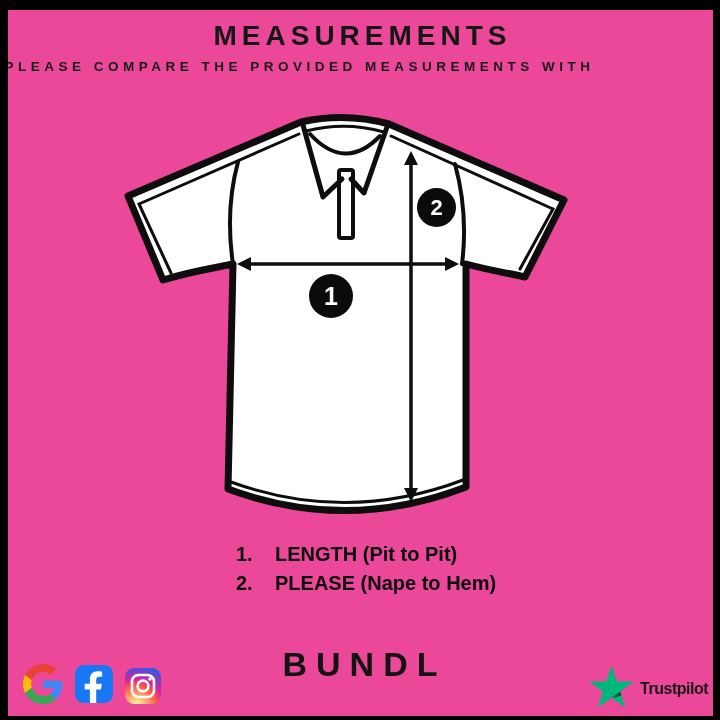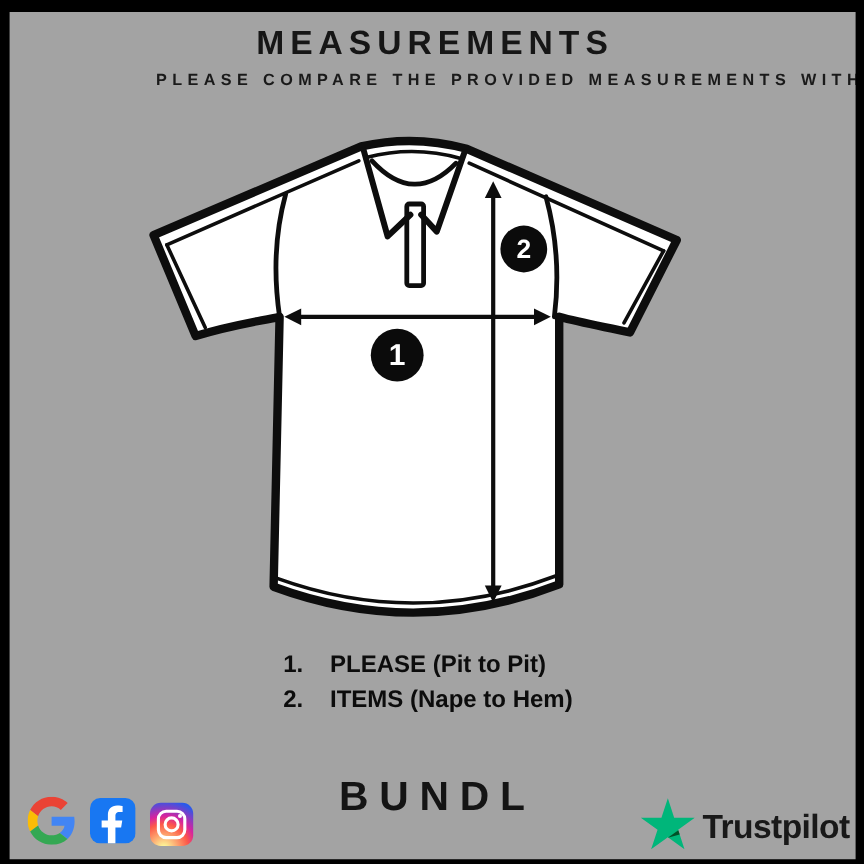--- a/index.html
+++ b/index.html
@@ -1,33 +1,33 @@
 <!DOCTYPE html>
 <html><head>
 <meta charset="utf-8">
 <style>
   * { box-sizing: border-box; margin: 0; padding: 0; }
   html, body { width: 720px; height: 720px; background: #ffffff; }
   .frame {
-    position: relative; width: 720px; height: 720px; background: #a3a3a3;
+    position: relative; width: 720px; height: 720px; background: #ec4899;
     font-family: "Liberation Sans", sans-serif; color: #111; overflow: hidden;
   }
   .frame-border {
     position: absolute; inset: 0; z-index: 50; pointer-events: none;
     border-style: solid; border-color: #000; border-width: 10px 7px 4px 8px;
   }
   
   .title {
     position: absolute; top: 20px; left: 0; width: 100%;
     text-align: center; font-size: 28px; font-weight: 700;
     letter-spacing: 5px; text-indent: 5px; color: #161616;
   }
   .subtitle {
     position: absolute; top: 56px; left: 0; width: 100%;
-    text-align: right; font-size: 13.5px; font-weight: 700;
+    text-align: left; font-size: 13.5px; font-weight: 700;
     letter-spacing: 4.5px; text-indent: 4.5px; line-height: 22px; color: #1a1a1a;
   }
   
   .shirt-svg { position: absolute; left: 0; top: 0; z-index: 1; }
   .badge {
     position: absolute; z-index: 2; background: #0b0b0b; color: #fff;
     border-radius: 50%; display: flex; align-items: center; justify-content: center;
     font-weight: 700;
   }
   .badge-1 { left: 309px; top: 274px; width: 44px; height: 44px; font-size: 25px; }
@@ -40,21 +40,21 @@
   
   .social { position: absolute; left: 23px; top: 664px; display: flex; align-items: center; gap: 12px; z-index: 2; }
   .ig-box {
     width: 36px; height: 36px; border-radius: 9px; display: flex; align-items: center; justify-content: center;
     background: radial-gradient(circle at 32% 106%, #fdf497 0%, #fdf497 5%, #fd5949 45%, #d6249f 60%, #285AEB 90%);
   }
   .brand { position: absolute; left: 0; top: 645px; width: 100%; text-align: center; z-index: 2; }
   .brand-name { font-size: 34px; font-weight: 700; letter-spacing: 9px; text-indent: 9px; color: #141414; }
   .brand-domain { margin-top: 2px; font-size: 11px; font-weight: 700; letter-spacing: 3.5px; text-indent: 3.5px; color: #141414; }
   .trustpilot { position: absolute; right: 12px; top: 665px; display: flex; align-items: center; z-index: 2; }
-  .trustpilot-label { margin-left: 6px; font-size: 28px; font-weight: 700; letter-spacing: -0.5px; color: #191919; }
+  .trustpilot-label { margin-left: 6px; font-size: 16px; font-weight: 700; letter-spacing: -0.5px; color: #191919; }
 </style>
 </head>
 <body>
 
 <div class="frame">
 
   <div class="title">MEASUREMENTS</div>
   <div class="subtitle">
     <div>PLEASE COMPARE THE PROVIDED MEASUREMENTS WITH</div>
   </div>
@@ -108,25 +108,25 @@
   <div class="badge badge-1">
     <span>1</span>
   </div>
   <div class="badge badge-2">
     <span>2</span>
   </div>
 
   <div class="legend">
     <div class="legend-row">
       <span class="legend-num">1.</span>
-      <span class="legend-label">PLEASE (Pit to Pit)</span>
+      <span class="legend-label">LENGTH (Pit to Pit)</span>
     </div>
     <div class="legend-row">
       <span class="legend-num">2.</span>
-      <span class="legend-label">ITEMS (Nape to Hem)</span>
+      <span class="legend-label">PLEASE (Nape to Hem)</span>
     </div>
   </div>
 
   <div class="social">
     <span>
       <svg width="40" height="40" viewBox="0 0 48 48">
         <path fill="#EA4335" d="M24 9.5c3.54 0 6.71 1.22 9.21 3.6l6.85-6.85C35.9 2.38 30.47 0 24 0 14.62 0 6.51 5.38 2.56 13.22l7.98 6.19C12.43 13.72 17.74 9.5 24 9.5z"></path>
         <path fill="#4285F4" d="M46.98 24.55c0-1.57-.15-3.09-.38-4.55H24v9.02h12.94c-.58 2.96-2.26 5.48-4.78 7.18l7.73 6c4.51-4.18 7.09-10.36 7.09-17.65z"></path>
         <path fill="#FBBC05" d="M10.53 28.59c-.48-1.45-.76-2.99-.76-4.59s.27-3.14.76-4.59l-7.98-6.19C.92 16.46 0 20.12 0 24c0 3.88.92 7.54 2.56 10.78l7.97-6.19z"></path>
         <path fill="#34A853" d="M24 48c6.48 0 11.93-2.13 15.89-5.81l-7.73-6c-2.15 1.45-4.92 2.3-8.16 2.3-6.26 0-11.57-4.22-13.47-9.91l-7.98 6.19C6.51 42.62 14.62 48 24 48z"></path>

